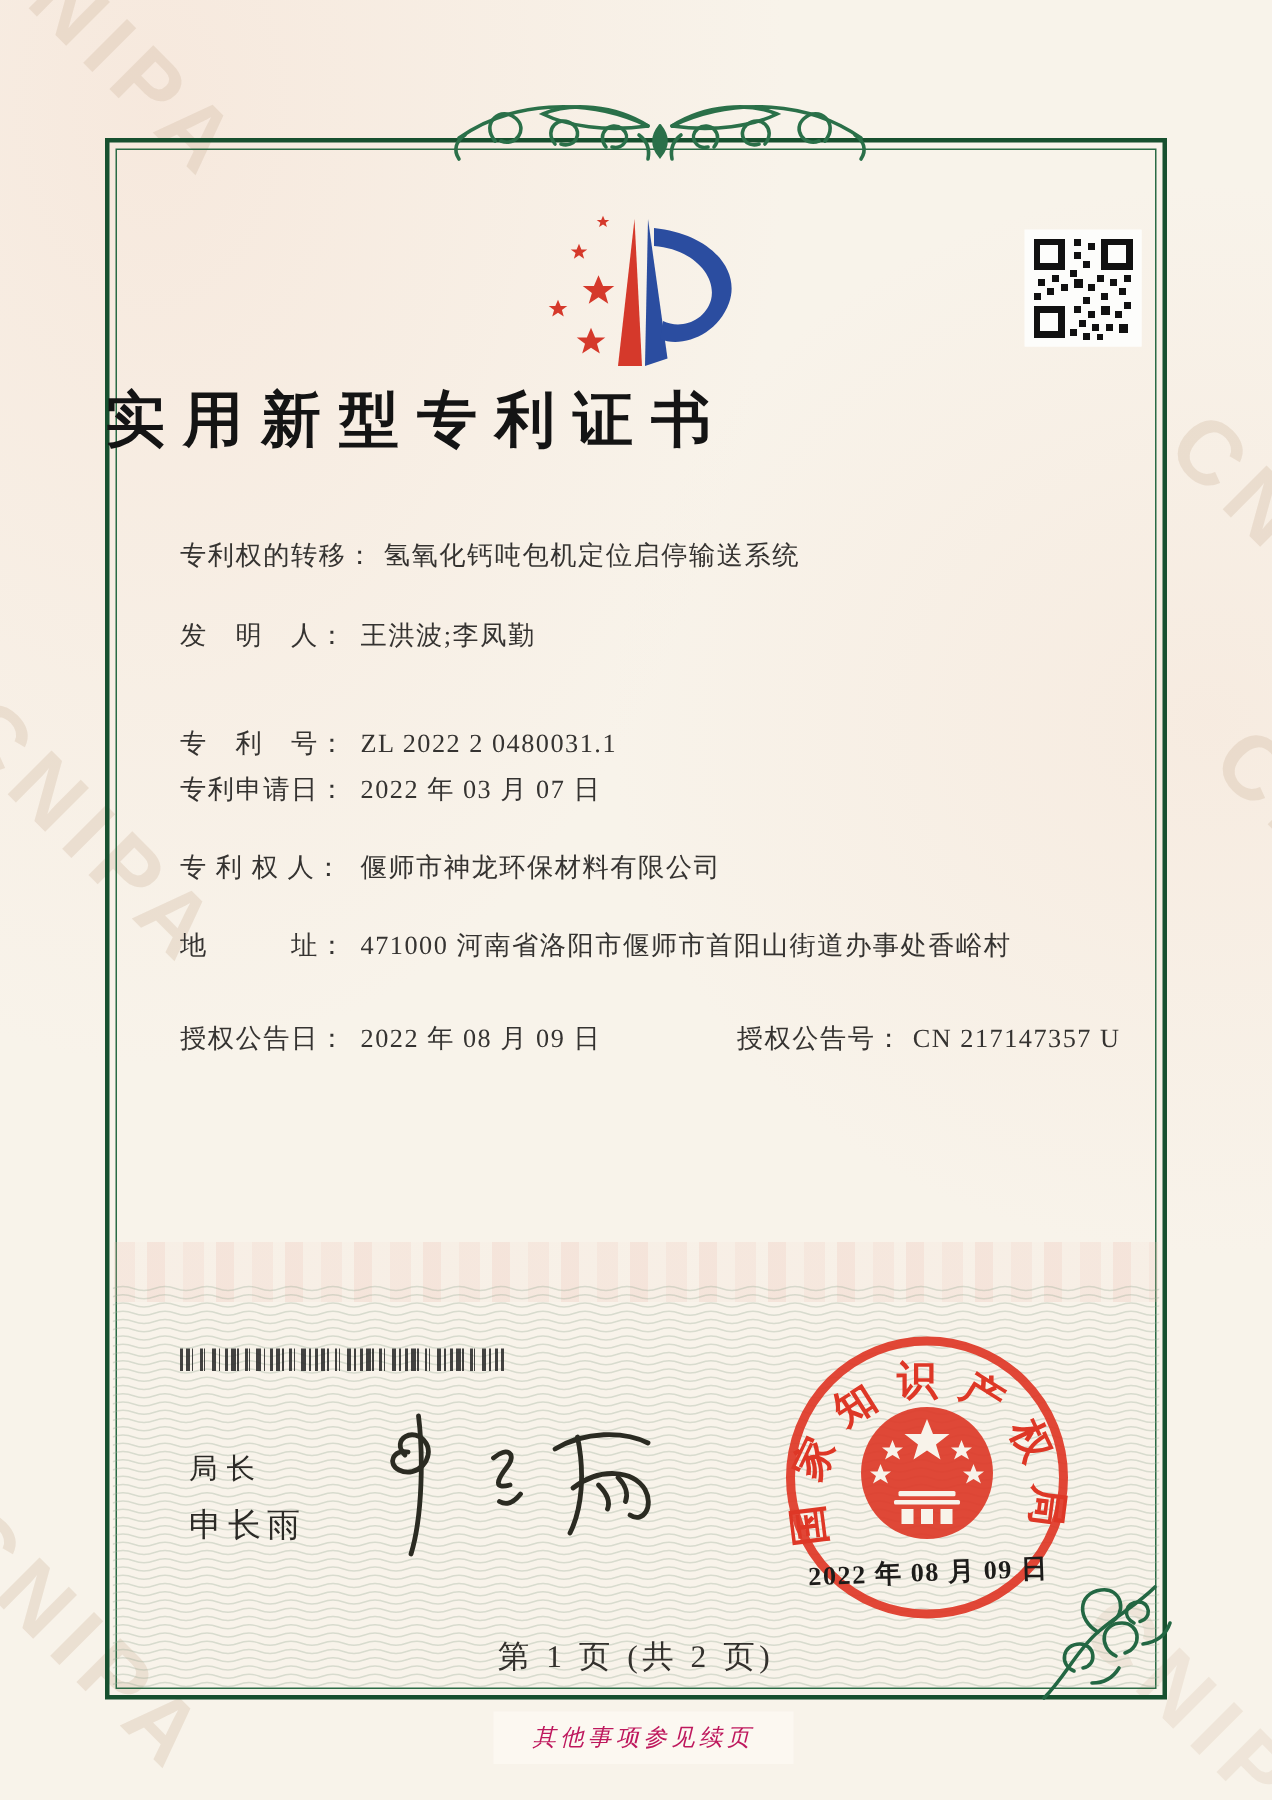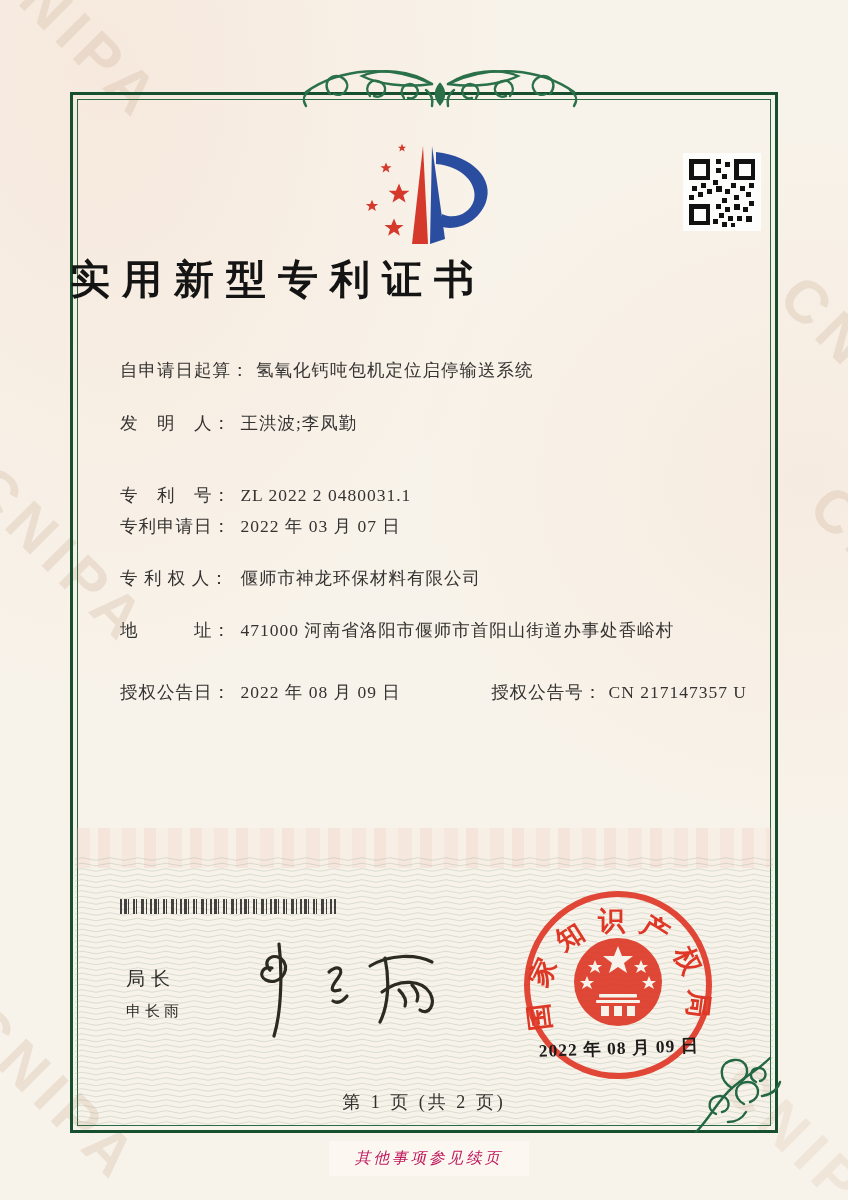--- a/index.html
+++ b/index.html
@@ -53,28 +53,28 @@
       #2a2a2a 0 2px, transparent 2px 4px,
       #2a2a2a 4px 7px, transparent 7px 8px,
       #2a2a2a 8px 9px, transparent 9px 13px,
       #2a2a2a 13px 15px, transparent 15px 16px,
       #2a2a2a 16px 17px, transparent 17px 21px,
       #2a2a2a 21px 24px, transparent 24px 26px,
       #2a2a2a 26px 27px, transparent 27px 30px);
     opacity:.88;
   }
   .director-title{position:absolute;left:126px;top:966px;font-size:19px;letter-spacing:6px;color:#2b2a26;}
-  .director-name{position:absolute;left:126px;top:1002px;font-size:15px;letter-spacing:4px;color:#2b2a26;}
+  .director-name{position:absolute;left:126px;top:1002px;font-size:22px;letter-spacing:4px;color:#2b2a26;}
   .signature{position:absolute;left:232px;top:938px;}
   .seal{position:absolute;left:521px;top:888px;}
   .seal-date{
     position:absolute;left:519px;top:1036px;width:200px;text-align:center;
     font-size:17.5px;letter-spacing:1px;color:#1d1c1a;transform:rotate(-2deg);font-weight:bold;
   }
-  .page-footer{position:absolute;left:70px;top:1090px;width:708px;text-align:center;font-size:18px;letter-spacing:3px;color:#33312d;}
+  .page-footer{position:absolute;left:70px;top:1090px;width:708px;text-align:center;font-size:21px;letter-spacing:3px;color:#33312d;}
   .cont-note{
     position:absolute;left:329px;top:1141px;padding:7px 26px;background:#fcf8f1;
     font-size:15.5px;letter-spacing:3px;color:#be185d;font-style:italic;
   }
   .ornament-top{position:absolute;left:300px;top:54px;}
   .ornament-br{position:absolute;left:692px;top:1048px;}
   svg{display:block;}
 </style>
 </head>
 <body>
@@ -244,21 +244,21 @@
         <rect x="13" y="23" width="1.6" height="1.6"></rect>
           <rect x="16" y="23.2" width="1.4" height="1.4"></rect>
       </g>
     </svg>
   </div>
 
   <div class="title">实用新型专利证书</div>
 
   <div class="fields">
     <div class="frow" style="top:0;">
-      <span class="lab">自申请日起算：</span>
+      <span class="lab">专利权的转移：</span>
       <span class="val">氢氧化钙吨包机定位启停输送系统</span>
     </div>
     <div class="frow" style="top:53px;">
       <span class="lab">发　明　人：</span>
       <span class="val">王洪波;李凤勤</span>
     </div>
     <div class="frow" style="top:105px;margin-top:20px;">
       <span class="lab">专　利　号：</span>
       <span class="val">ZL 2022 2 0480031.1</span>
     </div>

